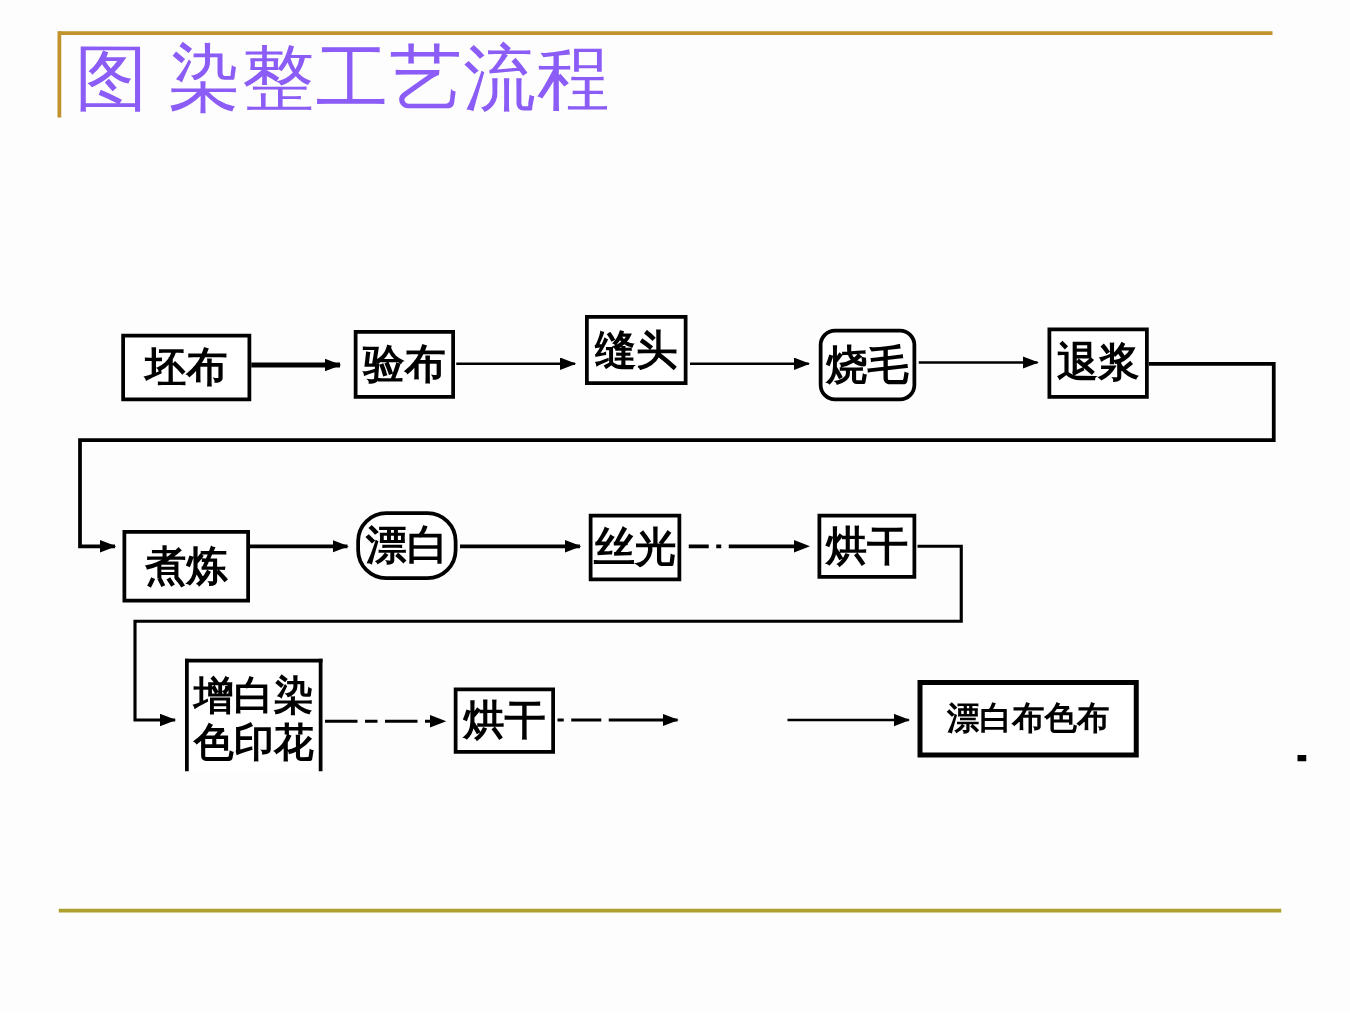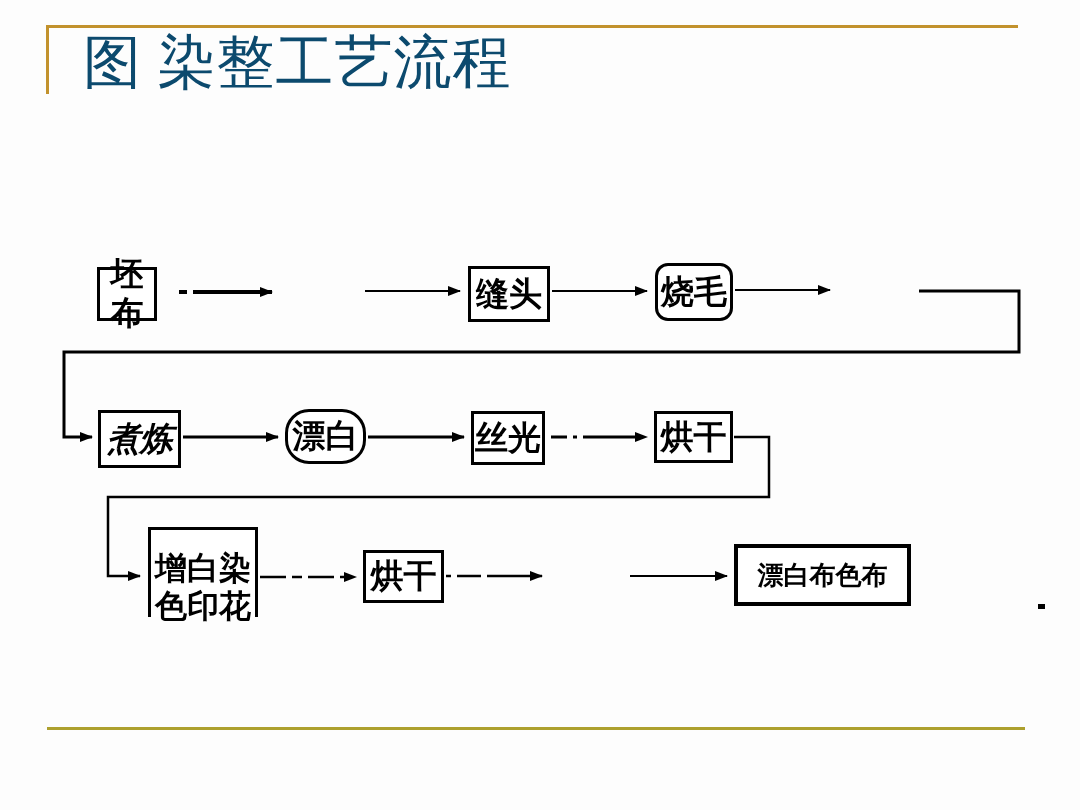--- a/index.html
+++ b/index.html
@@ -3,37 +3,37 @@
 <meta charset="utf-8">
 <style>
   html,body{margin:0;padding:0;background:#ffffff;}
   .slide{position:relative;width:1080px;height:810px;background:#fdfdfd;overflow:hidden;
          font-family:"Liberation Sans","DejaVu Sans",sans-serif;}
   .rule{position:absolute;}
   .rule-top{left:47px;top:25px;width:971px;height:3px;background:#C2922D;}
   .rule-left{left:46px;top:25px;width:3px;height:69px;background:#C2922D;}
   .rule-bottom{left:47px;top:727px;width:978px;height:3px;background:#ADA02E;}
   .title{position:absolute;left:60px;top:30px;font-family:"Liberation Serif","DejaVu Serif",serif;
-         font-size:58px;line-height:1.15;color:#0c4a6e;letter-spacing:1px;white-space:pre;margin-left:23px;}
+         font-size:58px;line-height:1.15;color:#8b5cf6;letter-spacing:1px;white-space:pre;}
   svg.connectors{position:absolute;left:0;top:0;}
   .fbox{position:absolute;box-sizing:border-box;border:3px solid #000;background:#fff;
         display:flex;align-items:center;justify-content:center;text-align:center;
         font-family:"DejaVu Sans","Liberation Sans",sans-serif;font-weight:bold;
         font-size:33px;line-height:1.18;color:#000;}
-  .b0{left:97px;top:267px;width:60px;height:54px;}
+  .b0{left:97px;top:267px;width:104px;height:54px;}
   .b1{left:283px;top:264px;width:81px;height:55px;}
-  .b2{left:468px;top:266px;width:82px;height:56px;}
+  .b2{left:468px;top:252px;width:82px;height:56px;}
   .b3{left:655px;top:263px;width:78px;height:58px;border-radius:13px;}
   .b4{left:838px;top:262px;width:81px;height:57px;}
-  .b5{left:98px;top:410px;width:83px;height:58px;font-style:italic;}
+  .b5{left:98px;top:424px;width:102px;height:58px;}
   .b6{left:285px;top:409px;width:81px;height:55px;border-radius:24px;}
   .b7{left:471px;top:411px;width:74px;height:54px;text-align:center;}
   .b8{left:654px;top:411px;width:79px;height:52px;}
   .b9{left:148px;top:527px;width:110px;height:90px;border-bottom:none;font-size:32px;
-      align-items:flex-start;padding-top:20px;}
+      align-items:flex-start;padding-top:8px;}
   .b10{left:363px;top:550px;width:81px;height:53px;}
   .b11{left:549px;top:547px;width:79px;height:55px;}
   .b12{left:734px;top:544px;width:177px;height:62px;border-width:4px;font-size:26px;}
 </style>
 </head>
 <body>
 
 <div class="slide">
 
   <div class="rule rule-top"></div>
@@ -63,22 +63,24 @@
     <polyline points="734,437 769,437 769,497 108,497 108,576 140,576" fill="none" stroke="#000" stroke-width="2.5" marker-end="url(#arrow)"></polyline>
 
     <line x1="260" y1="577" x2="356" y2="577" stroke="#000" stroke-width="2.5" stroke-dasharray="26 6 10 6" marker-end="url(#arrow)"></line>
     <line x1="446" y1="576" x2="542" y2="576" stroke="#000" stroke-width="2.5" stroke-dasharray="5 6 24 6 60" marker-end="url(#arrow)"></line>
     <line x1="630" y1="576" x2="727" y2="576" stroke="#000" stroke-width="2" marker-end="url(#arrow)"></line>
 
     <rect x="1038" y="604" width="7" height="5" fill="#000"></rect>
   </svg>
 
   <div class="fbox b0">坯布</div>
+  <div class="fbox b1">验布</div>
   <div class="fbox b2">缝头</div>
   <div class="fbox b3">烧毛</div>
+  <div class="fbox b4">退浆</div>
 
   <div class="fbox b5">煮炼</div>
   <div class="fbox b6">漂白</div>
   <div class="fbox b7">丝光</div>
   <div class="fbox b8">烘干</div>
 
   <div class="fbox b9">增白染色印花</div>
   <div class="fbox b10">烘干</div>
   <div class="fbox b12">漂白布色布</div>
 

